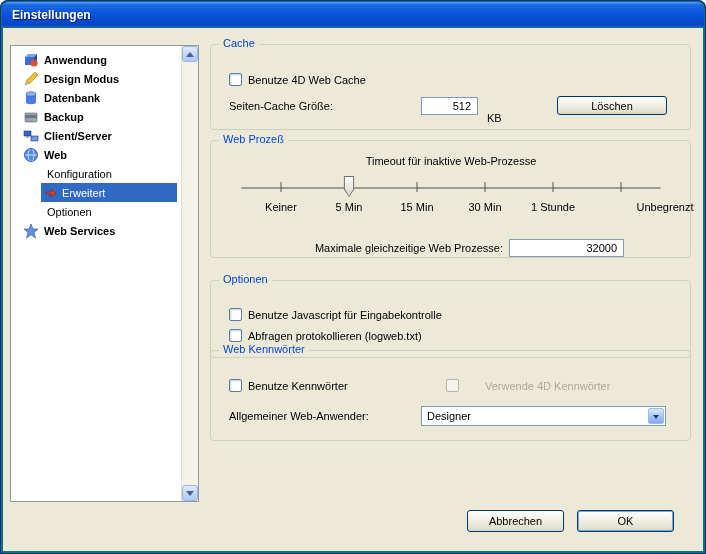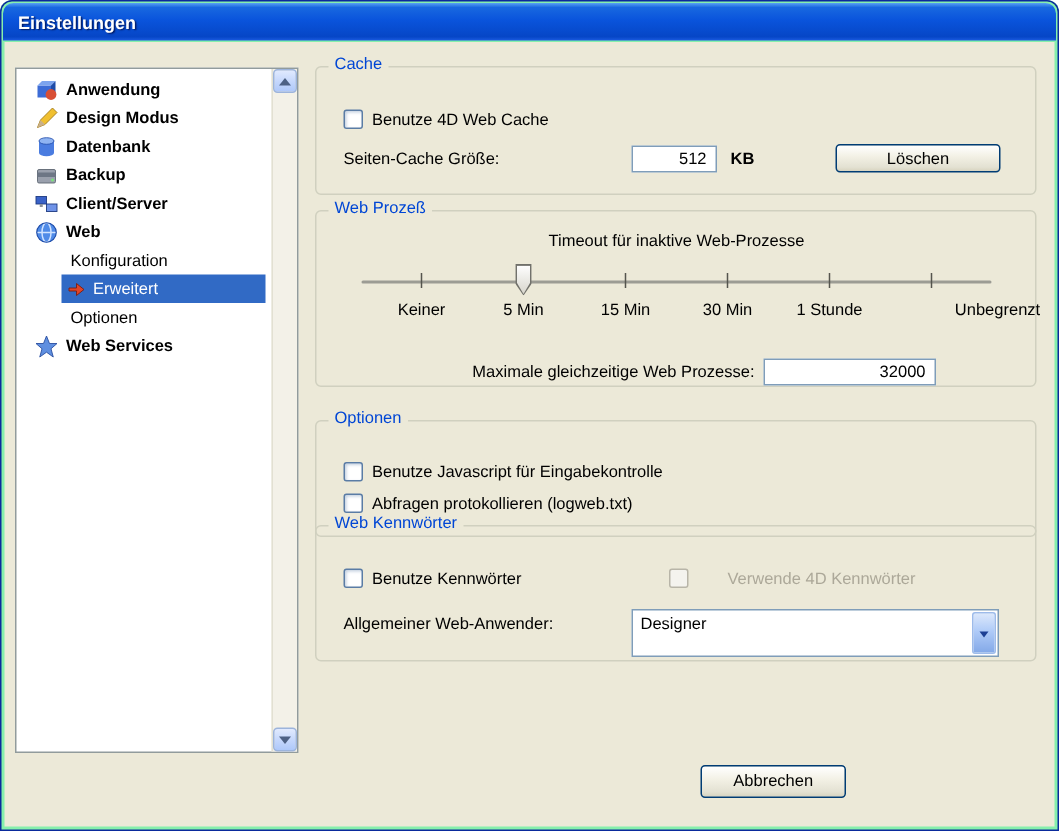--- a/index.html
+++ b/index.html
@@ -1,21 +1,21 @@
 <!DOCTYPE html>
 <html><head>
 <meta charset="utf-8">
 <style>
   * { box-sizing: border-box; margin: 0; padding: 0; }
   html, body { width: 706px; height: 554px; overflow: hidden; }
   body { font-family: "Liberation Sans", sans-serif; font-size: 11px; color: #000; background: #fff; }
 
   .frame {
     position: absolute; left: 0; top: 0; width: 706px; height: 554px;
-    background: #86efac; border-radius: 8px 8px 0 0; overflow: hidden;
+    background: #0f766e; border-radius: 8px 8px 0 0; overflow: hidden;
     box-shadow: inset 0 0 0 1px #0A2A9C;
   }
   .titlebar {
     position: absolute; left: 2px; top: 2px; right: 2px; height: 25px;
     border-radius: 7px 7px 0 0;
     background: linear-gradient(180deg,#58A0F4 0%,#1868E0 12%,#0A54DC 45%,#0646C6 90%,#1A5AE0 100%);
     display: flex; align-items: center; padding: 0 10px;
     color: #fff; font-weight: bold; font-size: 12px;
     text-shadow: 1px 1px 1px rgba(0,10,60,.75);
   }
@@ -77,21 +77,21 @@
   .cb-row.disabled .cb-label { color: #ACA899; margin-left: 20px; }
 
   
   .textbox {
     position: absolute; height: 18px; background: #fff;
     border: 1px solid #7F9DB9; font-family: "Liberation Sans", sans-serif;
     font-size: 11px; text-align: right; padding: 0 6px 0 3px;
   }
 
   
-  .combo { position: absolute; height: 32px; background: #fff; border: 1px solid #7F9DB9; }
+  .combo { position: absolute; height: 20px; background: #fff; border: 1px solid #7F9DB9; }
   .combo-text { position: absolute; left: 5px; top: 3px; white-space: nowrap; }
   .combo-btn {
     position: absolute; right: 1px; top: 1px; bottom: 1px; width: 16px;
     background: linear-gradient(180deg,#DCE8FB,#AFCBF8 45%,#84A9E8);
     border: 1px solid #9DBBEA; border-radius: 2px;
     display: flex; align-items: center; justify-content: center;
   }
   .combo-arrow { width: 0; height: 0; border: 3px solid transparent; border-top: 4px solid #1C3F94; margin-top: 4px; }
 
   
@@ -247,21 +247,21 @@
     <div class="group" style="top:16px;height:86px;">
       <span class="group-title">Cache</span>
 
       <label class="cb-row" style="top:27px;left:18px;">
         <span class="checkbox"></span>
         <span class="cb-label">Benutze 4D Web Cache</span>
       </label>
 
       <span class="lbl" style="top:55px;left:18px;">Seiten-Cache Größe:</span>
       <input class="textbox" style="top: 52px; left: 210px; width: 57px;" value="512">
-      <span class="lbl" style="top:55px;left:276px;font-weight:bold;">KB</span>
+      <span class="lbl" style="top:67px;left:276px;">KB</span>
       <div class="xp-btn" style="top:51px;left:346px;width:110px;height:19px;">Löschen</div>
     </div>
 
     <div class="group" style="top:112px;height:118px;">
       <span class="group-title">Web Prozeß</span>
 
       <div class="timeout-label">Timeout für inaktive Web-Prozesse</div>
 
       <div class="slider">
         <div class="slider-track"></div>
@@ -320,15 +320,16 @@
       <span class="lbl" style="top:59px;left:18px;">Allgemeiner Web-Anwender:</span>
       <div class="combo" style="top:55px;left:210px;width:245px;">
         <span class="combo-text">Designer</span>
         <span class="combo-btn">
             <span class="combo-arrow"></span>
           </span>
       </div>
     </div>
 
     <div class="xp-btn" style="top:482px;left:464px;width:97px;height:22px;">Abbrechen</div>
+    <div class="xp-btn default" style="top:482px;left:574px;width:97px;height:22px;">OK</div>
 
   </div>
 </div>
 
 </body></html>

